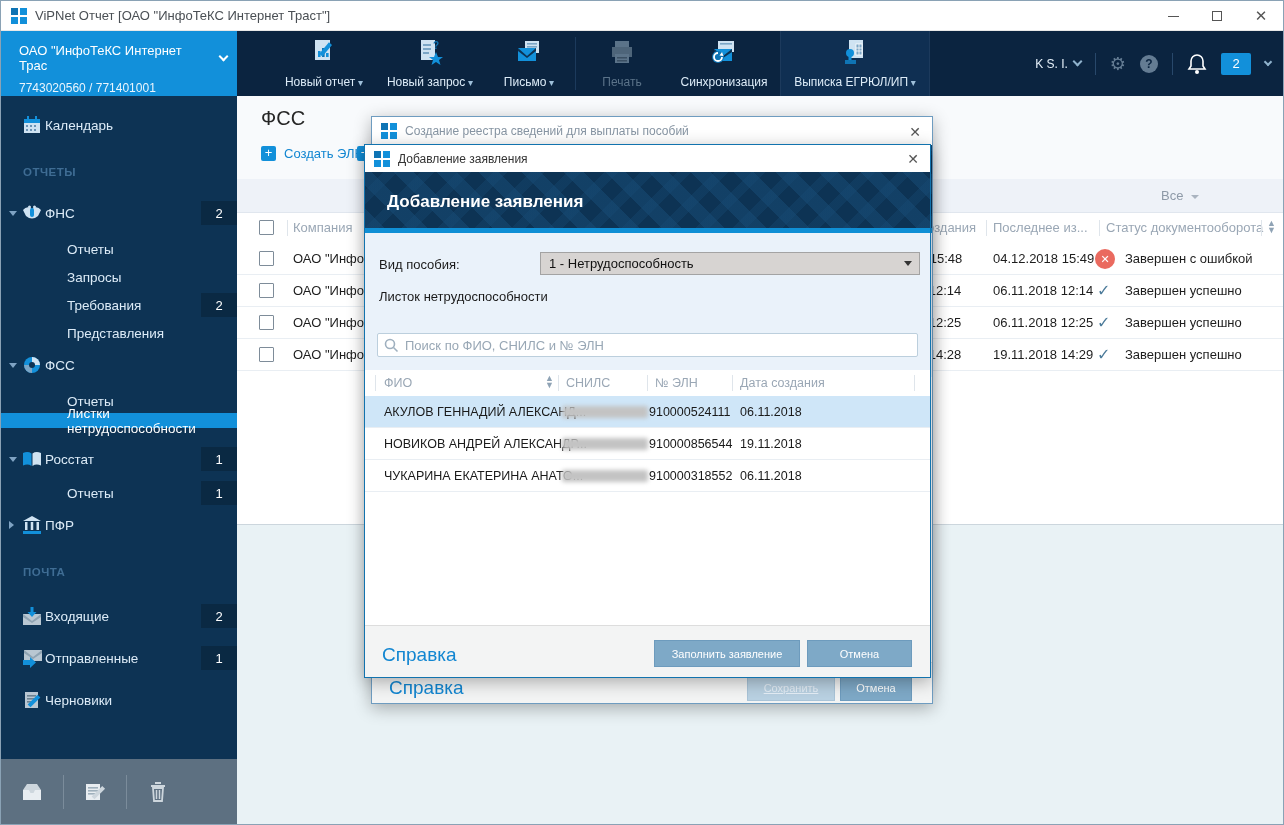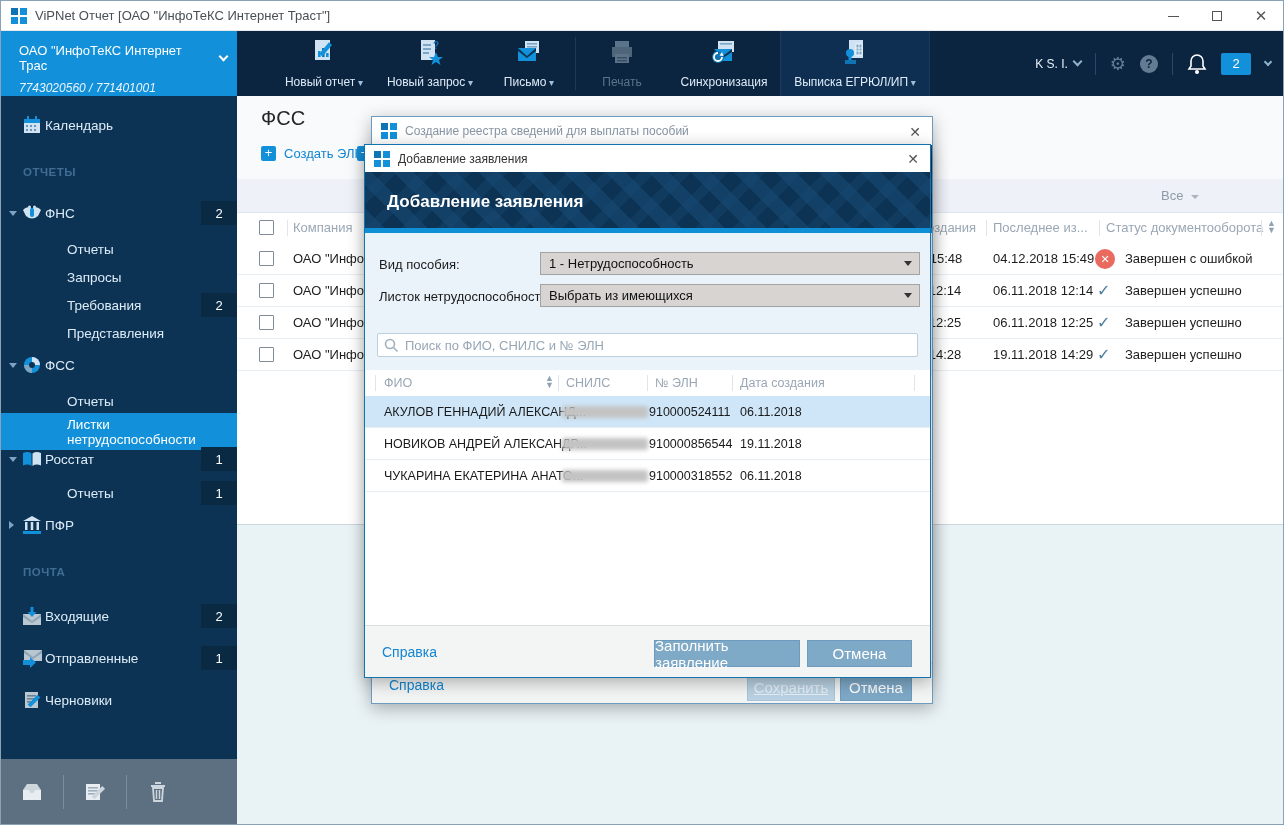--- a/index.html
+++ b/index.html
@@ -15,21 +15,21 @@
   .titlebar-text { position:absolute; left:34px; top:7px; font-size:13px; color:#4a4f54; }
   .winbtn { position:absolute; top:0; width:44px; height:30px; display:flex; align-items:center; justify-content:center; color:#555; }
   .wb-min  { right:88px; } .wb-max { right:44px; } .wb-close { right:0; font-size:15px; }
   .wb-min i { width:11px; height:1px; background:#555; display:block; }
   .wb-max i { width:10px; height:10px; border:1px solid #555; display:block; }
 
   
   .company { position:absolute; left:0; top:30px; width:236px; height:65px; background:#1290da; color:#fff; padding:12px 10px 0 18px; }
   .company-name { font-size:13px; display:flex; align-items:center; gap:7px; }
   .chev { width:7px; height:7px; border-right:2px solid #fff; border-bottom:2px solid #fff; transform:rotate(45deg); margin-top:-4px; flex:none; }
-  .company-inn { font-size:12px; margin-top:8px; color:#eaf5fd;font-style:italic; }
+  .company-inn { font-size:12px; margin-top:8px; color:#eaf5fd; }
 
   .toolbar { position:absolute; left:236px; top:30px; right:0; height:65px; background:#0b2440; display:flex; align-items:stretch; }
   .titem { width:106px; display:flex; flex-direction:column; align-items:center; justify-content:flex-end; padding-bottom:7px; color:#dcebf7; font-size:12px; position:relative; }
   .titem svg { position:absolute; top:7px; }
   .titem.dd .lbl::after { content:" ▾"; font-size:10px; color:#9fc0da; }
   .titem.disabled { color:#5b7389; }
   .tsep { width:1px; background:#1c3a5c; margin:6px 0; }
   .egrul { background:#0f2f52; border-left:1px solid #1c3a5c; border-right:1px solid #1c3a5c; width:150px; }
   .right-cluster { position:absolute; right:0; top:30px; height:65px; display:flex; align-items:center; gap:14px; padding-right:12px; color:#e6f1fa; }
   .user-btn { font-size:12px; display:flex; align-items:center; gap:6px; }
@@ -44,21 +44,21 @@
   .sidebar { position:absolute; left:0; top:95px; width:236px; bottom:0; background:#0d3354; color:#dcebf7; }
   .srow { position:absolute; left:0; right:0; height:28px; display:flex; align-items:center; font-size:13.5px; }
   .srow .ic { position:absolute; left:20px; width:22px; text-align:center; }
   .srow .lab { position:absolute; left:44px;text-align:center; }
   .srow .lab2 { position:absolute; left:66px; }
   .shead { position:absolute; left:22px; color:#3f6d94; font-weight:bold; font-size:11.5px; letter-spacing:.5px; }
   .sbadge { position:absolute; right:0; width:36px; height:24px; background:#0a2943; color:#fff; font-size:13px; display:flex; align-items:center; justify-content:center; }
   .tcaret { position:absolute; left:8px; width:0; height:0; }
   .tcaret.down { border-left:4px solid transparent; border-right:4px solid transparent; border-top:5px solid #7fa3c3; }
   .tcaret.rightp { border-top:4px solid transparent; border-bottom:4px solid transparent; border-left:5px solid #7fa3c3; }
-  .srow.selected { background:#1290da; color:#fff; height:37px; }
+  .srow.selected { background:#1290da; color:#fff; height:15px; }
   .side-tools { position:absolute; left:0; right:0; bottom:0; height:65px; background:#5d7081; display:flex; align-items:center; }
   .side-tools .tool { width:62px; display:flex; justify-content:center; }
   .side-tools .sep { width:1px; height:34px; background:#7b8c9b; }
 
   
   .main-bg { position:absolute; left:236px; top:95px; right:0; bottom:0; background:#f8fafc; }
   .fss-title { position:absolute; left:260px; top:106px; font-size:20px; color:#262626; }
   .create-row { position:absolute; left:260px; top:145px; display:flex; align-items:center; gap:8px; color:#1286d1; font-size:13px; }
   .plus { width:15px; height:15px; background:#1290da; color:#fff; font-size:13px; line-height:14px; text-align:center; border-radius:2px; flex:none; }
   .plus2 { position:absolute; left:356px; top:145px; }
@@ -104,22 +104,22 @@
   .searchbox input::placeholder { color:#98a7b5; }
   .dth { position:absolute; top:6px; font-size:12.5px; color:#9aa7b5; }
   .dhead { position:absolute; left:0; right:0; height:26px; background:#fff; }
   .drow { position:absolute; left:0; right:0; height:32px; border-bottom:1px solid #e9eef3; font-size:12.5px; color:#1a1a1a; }
   .drow.sel { background:#cfe6f8; }
   .drow .c1 { position:absolute; left:19px; top:9px; }
   .drow .c2 { position:absolute; left:197px; top:10px; width:86px; height:12px; background:#c3c3c3; border-radius:2px; filter:blur(2px); }
   .drow .c3 { position:absolute; left:284px; top:9px; }
   .drow .c4 { position:absolute; left:375px; top:9px; }
   .dfoot { position:absolute; left:0; right:0; bottom:0; background:#f3f4f4; border-top:1px solid #ddd; }
-  .help-link { position:absolute; left:17px; color:#1286d1; font-size:14px; }
-  .btn { position:absolute; height:27px; background:#7ea9c7; border:1px solid #6d9bbd; color:#fff; font-size:15px; display:flex; align-items:center; justify-content:center; }
+  .help-link { position:absolute; left:17px; color:#1286d1; font-size:19px; }
+  .btn { position:absolute; height:27px; background:#7ea9c7; border:1px solid #6d9bbd; color:#fff; font-size:11px; display:flex; align-items:center; justify-content:center; }
   .btn.disabled { background:#b9d1e2; border-color:#a9c4d8; color:#e6eff7;text-decoration:underline; }
   svg { display:block; }
 </style>
 </head>
 <body>
 
 <div id="app">
 
   <div class="titlebar">
     <div class="app-logo">
@@ -488,24 +488,20 @@
       <div class="banner-h">Добавление заявления</div>
     </div>
     <div class="accent" style="top:83px"></div>
     <div class="formarea" style="top:88px;height:137px">
       <span class="flabel" style="top:24px">Вид пособия:</span>
       <div class="combo" style="top:19px">
         <span>1 - Нетрудоспособность</span>
         <span class="ccaret"></span>
       </div>
       <span class="flabel" style="top:56px">Листок нетрудоспособности</span>
-      <div class="combo" style="top:51px">
-        <span>Выбрать из имеющихся</span>
-        <span class="ccaret"></span>
-      </div>
       <div class="searchbox" style="top:100px">
         <svg width="15" height="15" viewBox="0 0 15 15">
             <circle cx="6" cy="6" r="4.5" fill="none" stroke="#9fb0bf" stroke-width="1.6"></circle>
             <line x1="9.5" y1="9.5" x2="13.5" y2="13.5" stroke="#9fb0bf" stroke-width="1.6"></line>
           </svg>
         <input type="text" placeholder="Поиск по ФИО, СНИЛС и № ЭЛН" style="">
       </div>
     </div>
     <div class="dhead" style="top:225px">
       <div class="colsep" style="left:10px;top:5px"></div>

